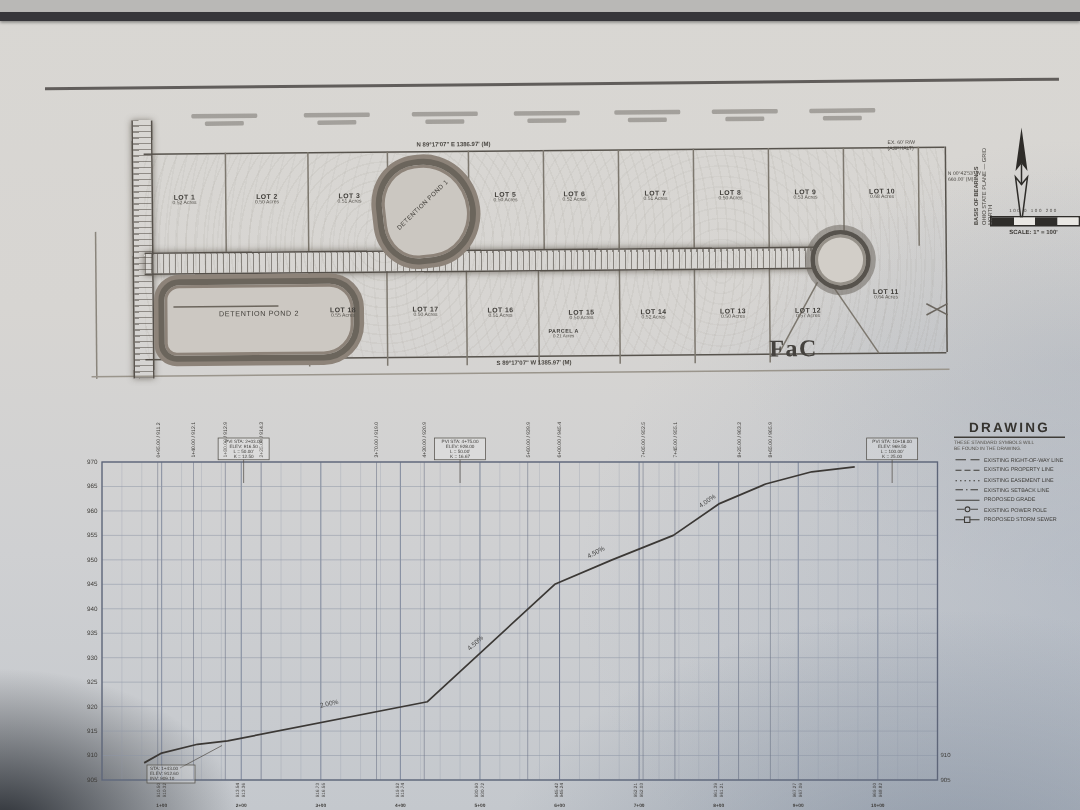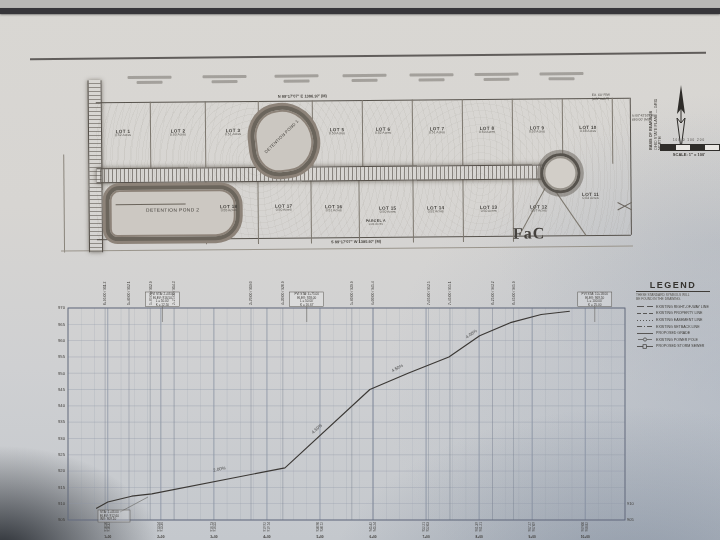--- a/index.html
+++ b/index.html
@@ -244,21 +244,21 @@
 <div class="abs" id="scaleticks">100   0   100   200</div>
 <div id="scalebar">
     <div></div>
     <div></div>
     <div></div>
     <div></div>
   </div>
 <div class="abs" id="scalelabel">SCALE: 1" = 100'</div>
 
 <div class="abs" id="legend">
-  <h3>LEGEND</h3>
+  <h3>DRAWING</h3>
   <div class="sub">
     <div>THESE STANDARD SYMBOLS WILL</div>
     <div>BE FOUND IN THE DRAWING.</div>
   </div>
   <div id="legendItems">
       <div class="legrow">
       <svg width="18" height="5" viewBox="0 0 18 5">
           <line x1="1" y1="2.5" x2="17" y2="2.5" stroke="#3d3b37" stroke-width=".8" stroke-dasharray="7 3"></line>
         </svg>
       <span>EXISTING RIGHT-OF-WAY LINE</span>

